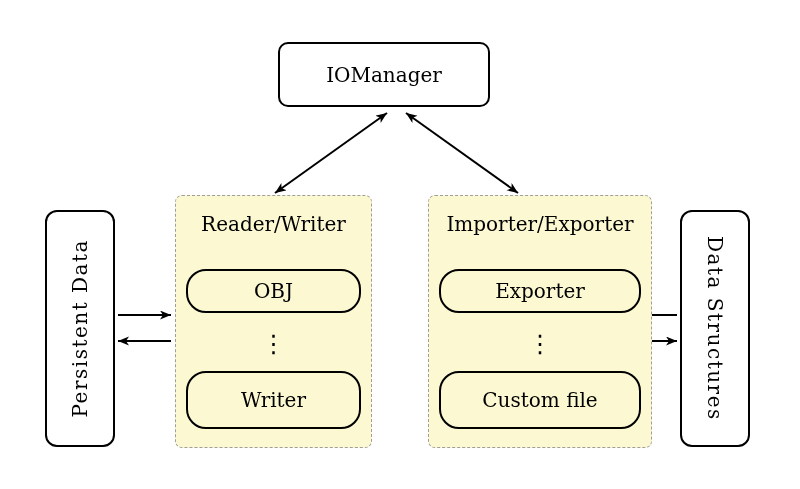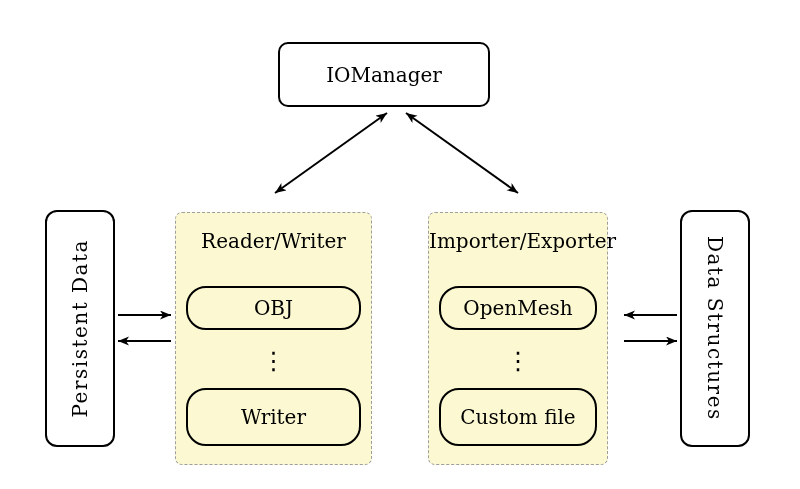--- a/index.html
+++ b/index.html
@@ -56,29 +56,29 @@
     white-space: nowrap;
   }
   .vtext-down {
     writing-mode: vertical-rl;
     letter-spacing: 1.5px;
     white-space: nowrap;
   }
   
   .group {
     position: absolute;
-    top: 212px;
+    top: 195px;
     height: 253px;
     background: #FCF9D2;
     border: 1.5px dashed #9e9e9e;
     border-radius: 7px;
     box-sizing: border-box;
   }
   .group-left  { left: 175px; width: 197px; }
-  .group-right { left: 428px; width: 180px; }
+  .group-right { left: 428px; width: 224px; }
   .group-title {
     position: absolute;
     top: 16px;
     left: 0; right: 0;
     text-align: center;
     font-size: 20px;
     white-space: nowrap;
   }
   .inner-node {
     position: absolute;
@@ -147,21 +147,21 @@
     </div>
     <div class="dots">⋮</div>
     <div class="inner-node inner-bottom">
       <span>Writer</span>
     </div>
   </div>
 
   <div class="group group-right">
     <div class="group-title">Importer/Exporter</div>
     <div class="inner-node inner-top">
-      <span>OpenMesh</span>
+      <span>Exporter</span>
     </div>
     <div class="dots">⋮</div>
     <div class="inner-node inner-bottom">
       <span>Custom file</span>
     </div>
   </div>
 
 </div>
 
 </body></html>

